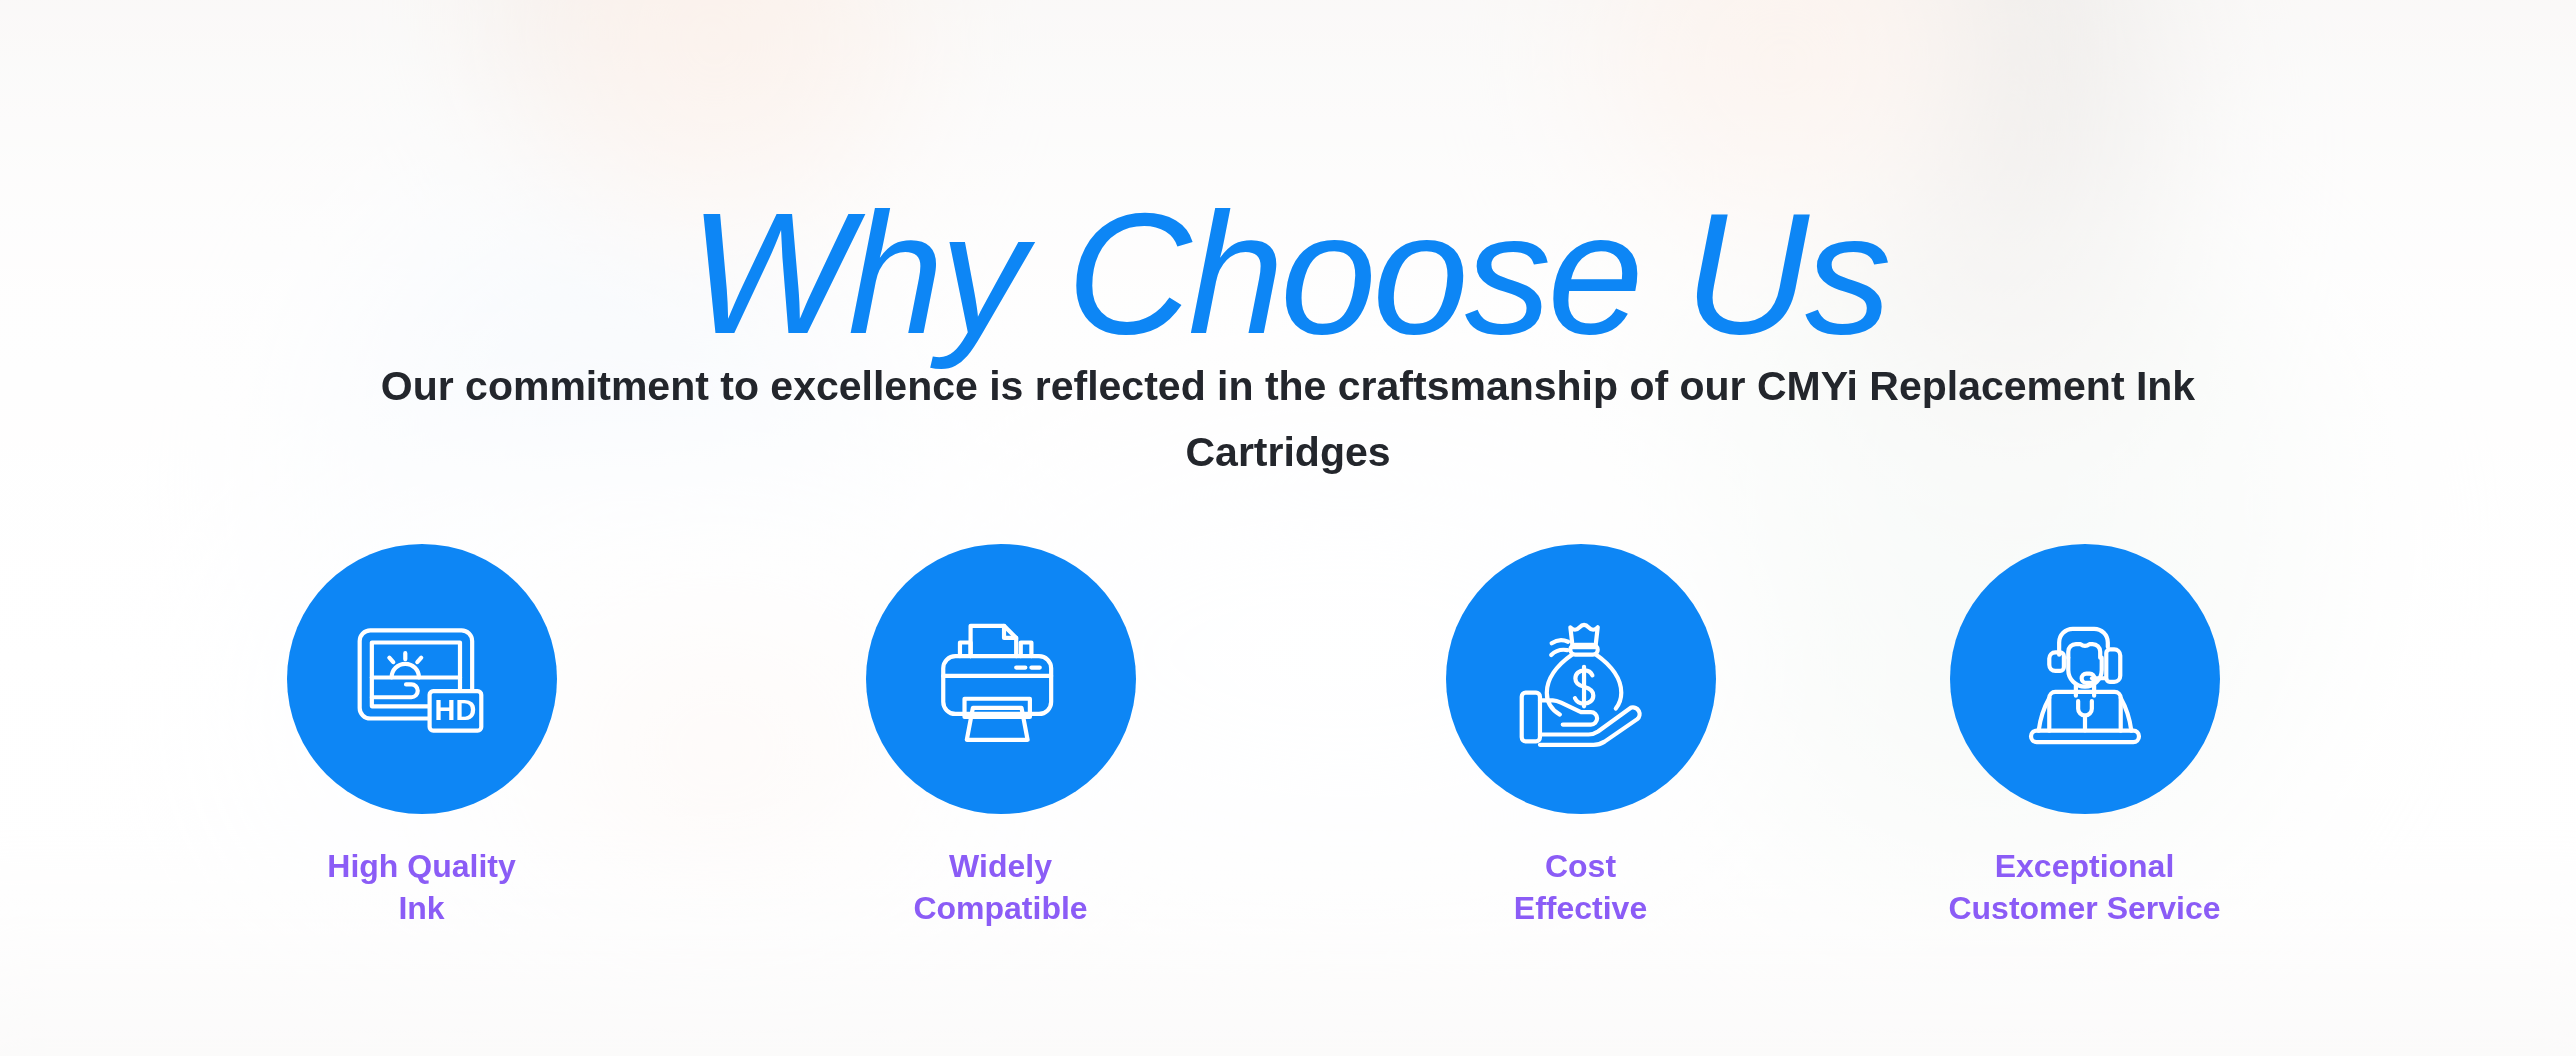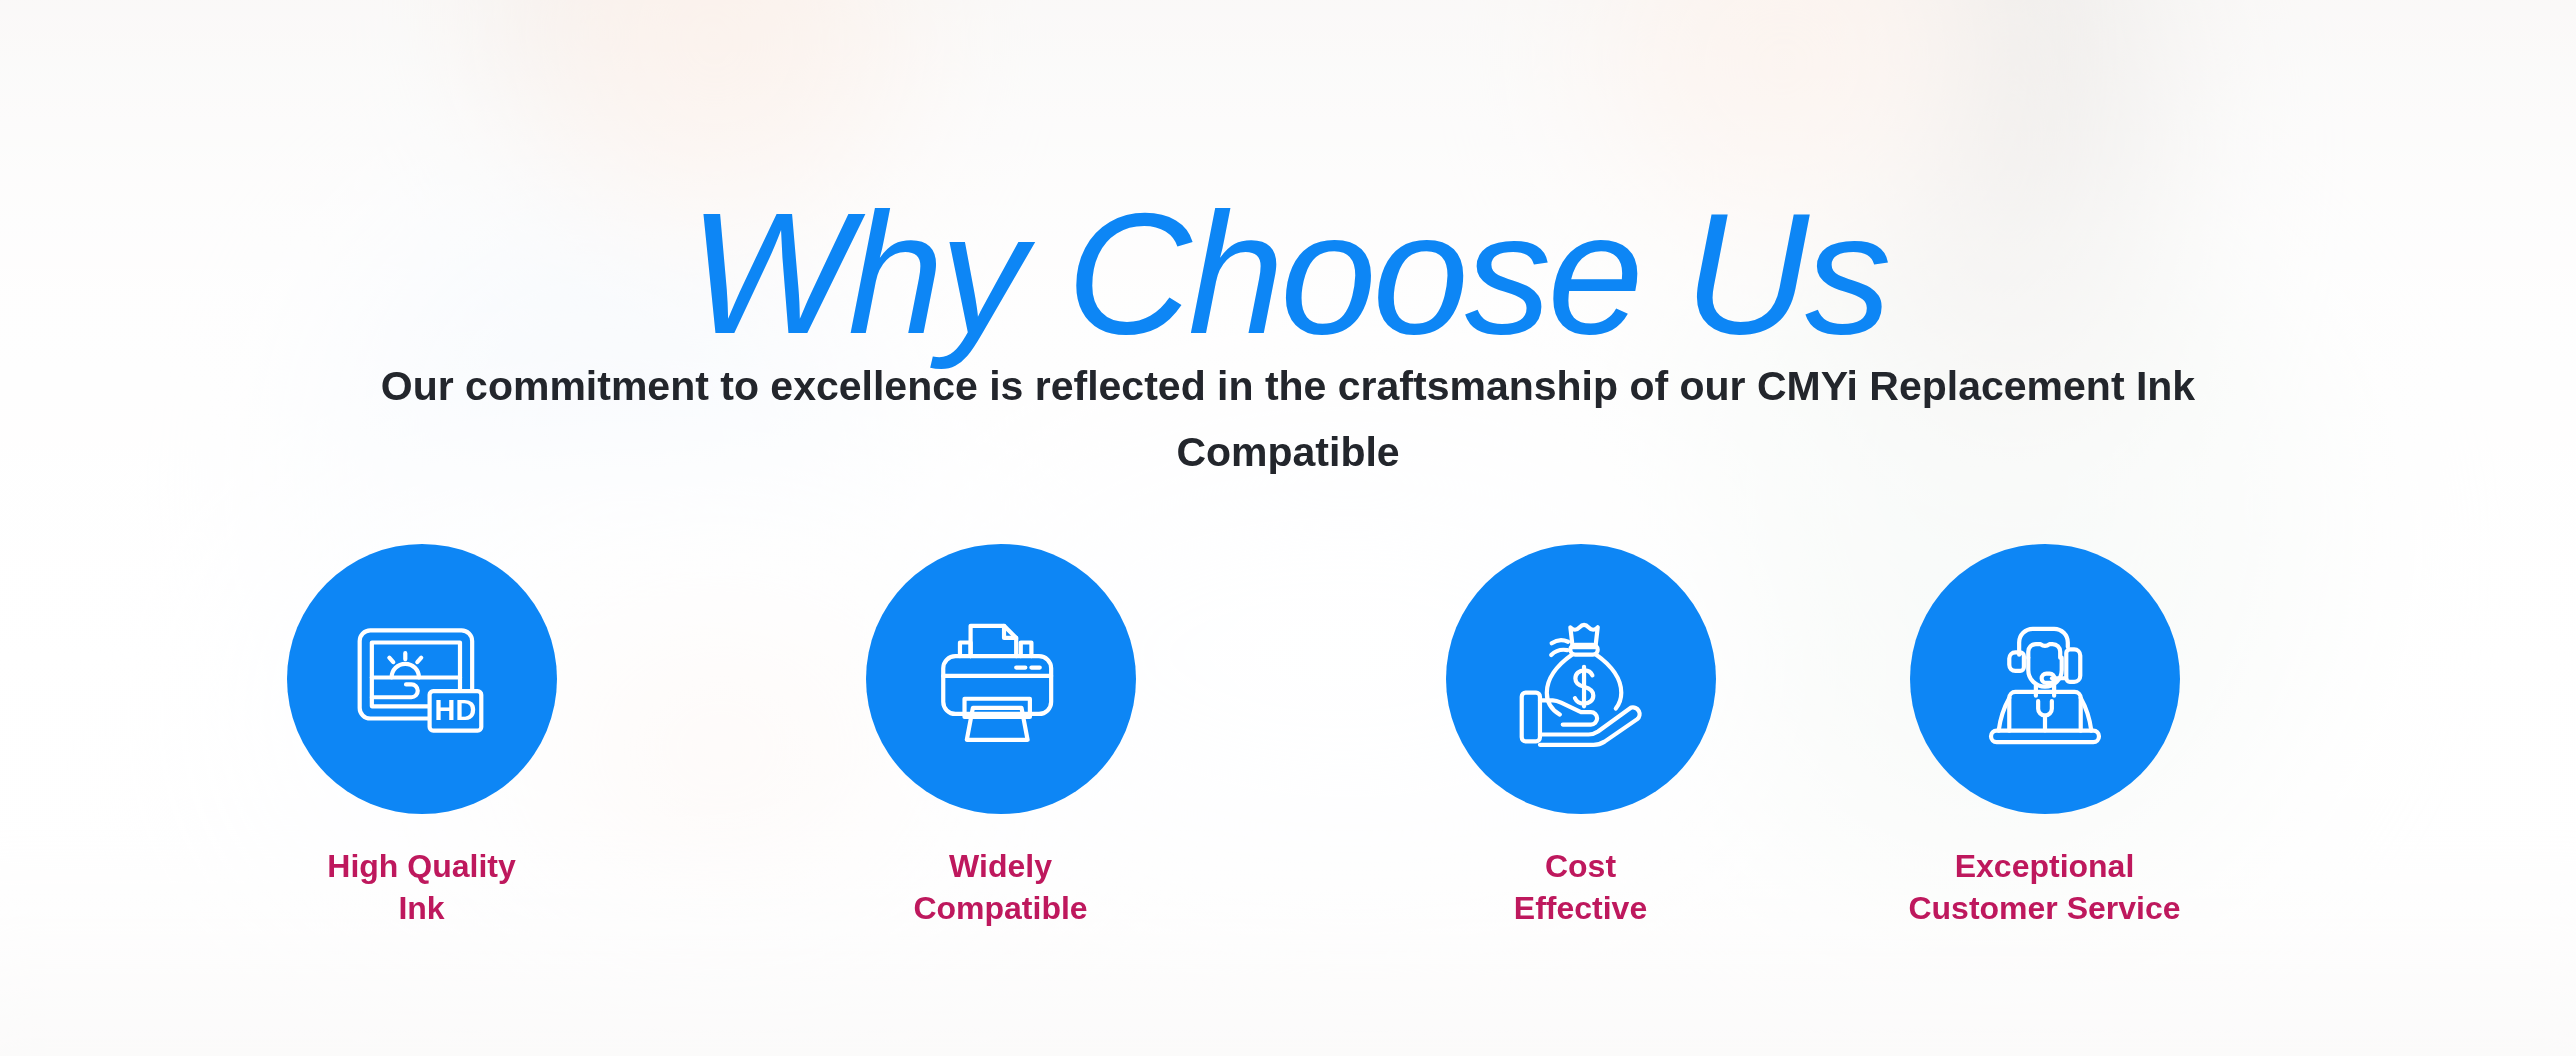--- a/index.html
+++ b/index.html
@@ -151,21 +151,21 @@
   }
   .feature {
     position: absolute;
     top: 0;
     width: 335px;
     text-align: center;
   }
   .feature.f0 { left: 254px; }
   .feature.f1 { left: 833px; }
   .feature.f2 { left: 1413px; }
-  .feature.f3 { left: 1877px; }
+  .feature.f3 { left: 1917px; }
 
   .icon-circle {
     width: 270px;
     height: 270px;
     margin: 0 auto;
     border-radius: 50%;
     background: #0d86f5;
     display: flex;
     align-items: center;
     justify-content: center;
@@ -177,21 +177,21 @@
   }
   .icon-circle svg * {
     vector-effect: non-scaling-stroke;
   }
 
   .feature-label {
     margin-top: 31px;
     font-size: 32px;
     line-height: 42px;
     font-weight: 700;
-    color: #be185d;
+    color: #8b5cf6;
     white-space: pre-line;
   }
 </style>
 </head>
 <body>
 
 <div id="stage">
 
   <div class="bg-layer bg-base">
     <div class="bg-blob blob-body-l"></div>
@@ -204,21 +204,21 @@
     <div class="bg-blob blob-paper-b"></div>
     <div class="bg-blob blob-hand"></div>
     <div class="bg-blob blob-desk"></div>
   </div>
   <div class="bg-layer bg-veil"></div>
 
   <div class="content">
 
     <h1 class="headline">Why Choose Us</h1>
 
-    <p class="subhead">Our commitment to excellence is reflected in the craftsmanship of our CMYi Replacement Ink Compatible</p>
+    <p class="subhead">Our commitment to excellence is reflected in the craftsmanship of our CMYi Replacement Ink Cartridges</p>
 
     <div class="features">
 
       <div class="feature f0">
         <div class="icon-circle">
           <svg viewBox="0 0 100 100" fill="none" stroke="#ffffff" stroke-width="4.2" stroke-linecap="round" stroke-linejoin="round">
             <rect x="9" y="18" width="74" height="58" rx="7"></rect>
             <rect x="17" y="26" width="58" height="42"></rect>
             <path d="M30 49a9 9 0 0 1 18 0"></path>
             <path d="M39 33v4M28.5 36l2.6 2.9M49.5 36l-2.6 2.9"></path>

